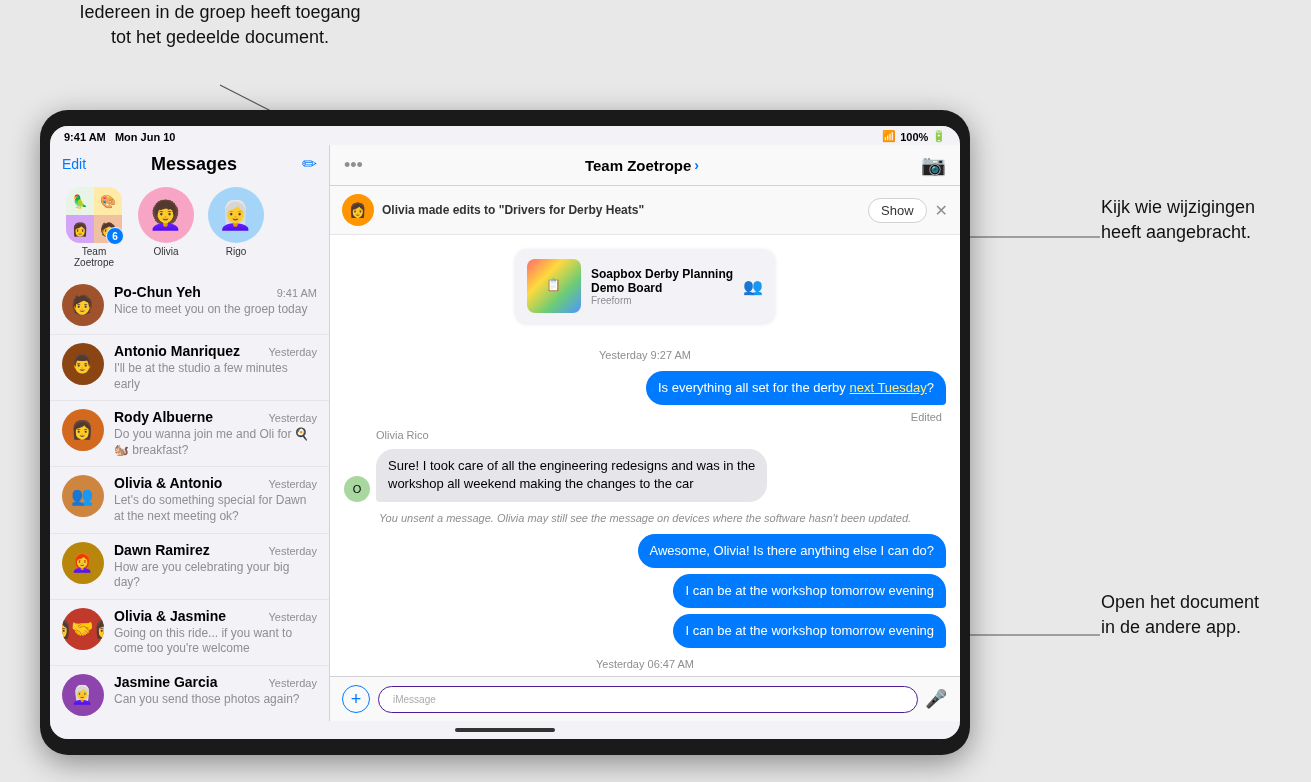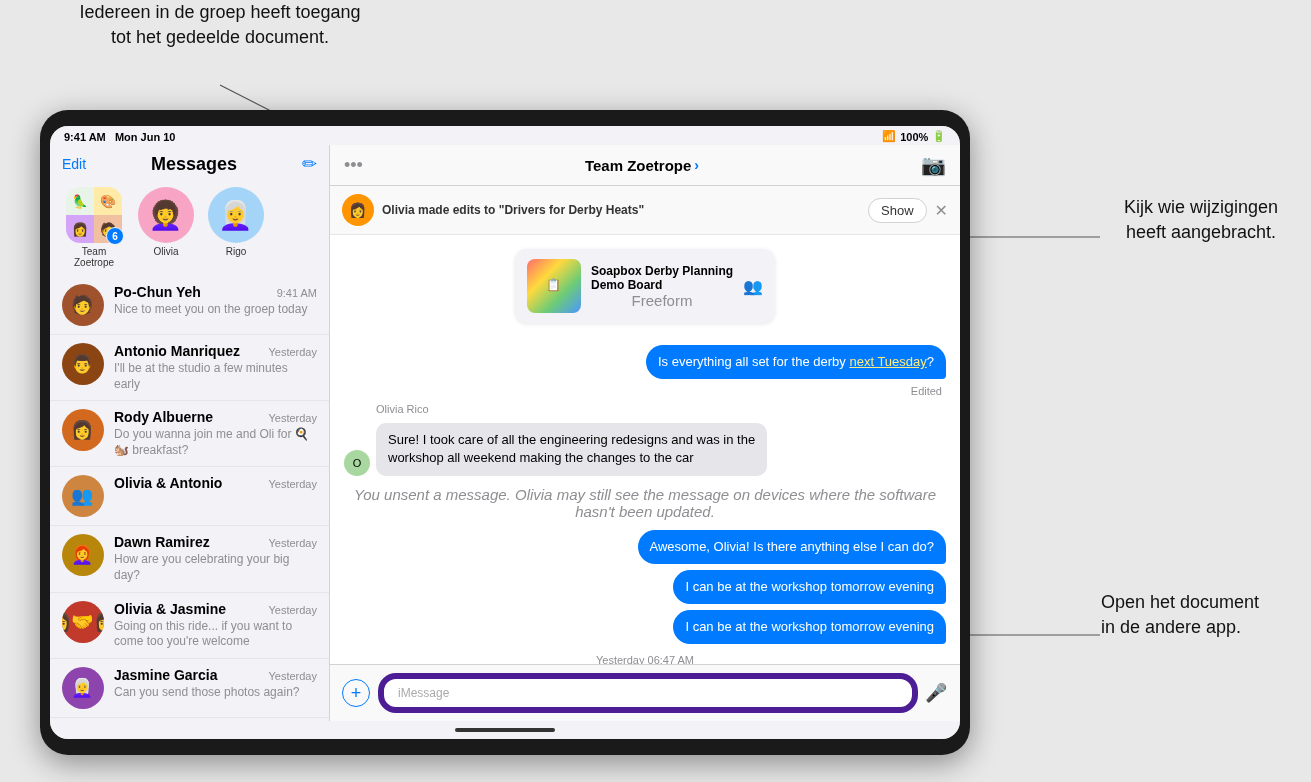--- a/index.html
+++ b/index.html
@@ -23,21 +23,21 @@
     .annotation-top {
       top: 0px;
       left: 60px;
       width: 320px;
       text-align: center;
     }
     .annotation-right-top {
       top: 195px;
       right: 10px;
       width: 200px;
-      text-align: center;
+      text-align: left;
     }
     .annotation-right-bottom {
       top: 590px;
       right: 10px;
       width: 200px;
       text-align: left;
     }
 
     
     .ipad-frame {
@@ -332,21 +332,21 @@
       border-radius: 8px;
       background: linear-gradient(135deg, #ff6b6b, #ffd93d, #6bcb77, #4d96ff);
       display: flex;
       align-items: center;
       justify-content: center;
       font-size: 20px;
       flex-shrink: 0;
     }
     .doc-info { flex: 1; }
     .doc-title { font-size: 12px; font-weight: 600; color: #000; }
-    .doc-subtitle { font-size: 15px; color: #8e8e93; text-align: center; }
+    .doc-subtitle { font-size: 10px; color: #8e8e93; }
     .doc-group-icon { font-size: 16px; color: #8e8e93; }
 
     
     .chat-messages {
       flex: 1;
       overflow-y: auto;
       padding: 8px 14px;
       display: flex;
       flex-direction: column;
       gap: 6px;
@@ -388,37 +388,36 @@
     }
     .bubble.sent {
       background: #007aff;
       color: #fff;
       border-bottom-right-radius: 4px;
     }
     .bubble.received {
       background: #e5e5ea;
       color: #000;
       border-bottom-left-radius: 4px;
-      border-radius: 10px;
     }
     .bubble a { color: #ffeb80; text-decoration: underline; }
     .edited-label {
       font-size: 11px;
       color: #8e8e93;
       text-align: right;
       margin-right: 4px;
     }
     .sender-name-label {
       font-size: 11px;
       color: #8e8e93;
       margin-left: 32px;
       margin-bottom: 2px;
     }
     .unsent-notice {
-      font-size: 15px;
+      font-size: 11px;
       color: #8e8e93;
       text-align: center;
       font-style: italic;
       margin: 4px 0;
     }
 
     
     .chat-input-bar {
       display: flex;
       align-items: center;
@@ -436,24 +435,24 @@
       display: flex;
       align-items: center;
       justify-content: center;
       color: #007aff;
       font-size: 18px;
       cursor: pointer;
       flex-shrink: 0;
     }
     .input-field {
       flex: 1;
-      border: 6px solid #4c1d95;
+      border: 1px solid #4c1d95;
       border-radius: 18px;
       padding: 7px 14px;
-      font-size: 12px;
+      font-size: 10px;
       color: #aaa;
       background: #fff;
     }
     .input-mic {
       font-size: 18px;
       color: #007aff;
       cursor: pointer;
     }
 
     
@@ -599,20 +598,21 @@
             </div>
           </div>
 
           <div class="conv-item">
             <div class="conv-avatar" style="background:#cd853f; color:#fff;">👥</div>
             <div class="conv-info">
               <div class="conv-top">
                 <span class="conv-name">Olivia &amp; Antonio</span>
                 <span class="conv-time">Yesterday</span>
               </div>
+              <div class="conv-preview">Let's do something special for Dawn at the next meeting ok?</div>
             </div>
           </div>
 
           <div class="conv-item">
             <div class="conv-avatar" style="background:#b8860b; color:#fff;">👩‍🦰</div>
             <div class="conv-info">
               <div class="conv-top">
                 <span class="conv-name">Dawn Ramirez</span>
                 <span class="conv-time">Yesterday</span>
               </div>
@@ -673,20 +673,21 @@
             <div class="doc-info">
               <div class="doc-title">Soapbox Derby Planning<br>Demo Board</div>
               <div class="doc-subtitle">Freeform</div>
             </div>
             <span class="doc-group-icon">👥</span>
           </div>
         </div>
 
         <div class="chat-messages">
 
+          <div class="timestamp-label">Yesterday 9:27 AM</div>
 
           <div class="message-row sent">
             <div class="bubble sent">
               Is everything all set for the derby <a href="#" style="color:#ffeb80;">next Tuesday</a>?
             </div>
           </div>
           <div class="edited-label">Edited</div>
 
           <div class="sender-name-label">Olivia Rico</div>
           <div class="message-row received">

